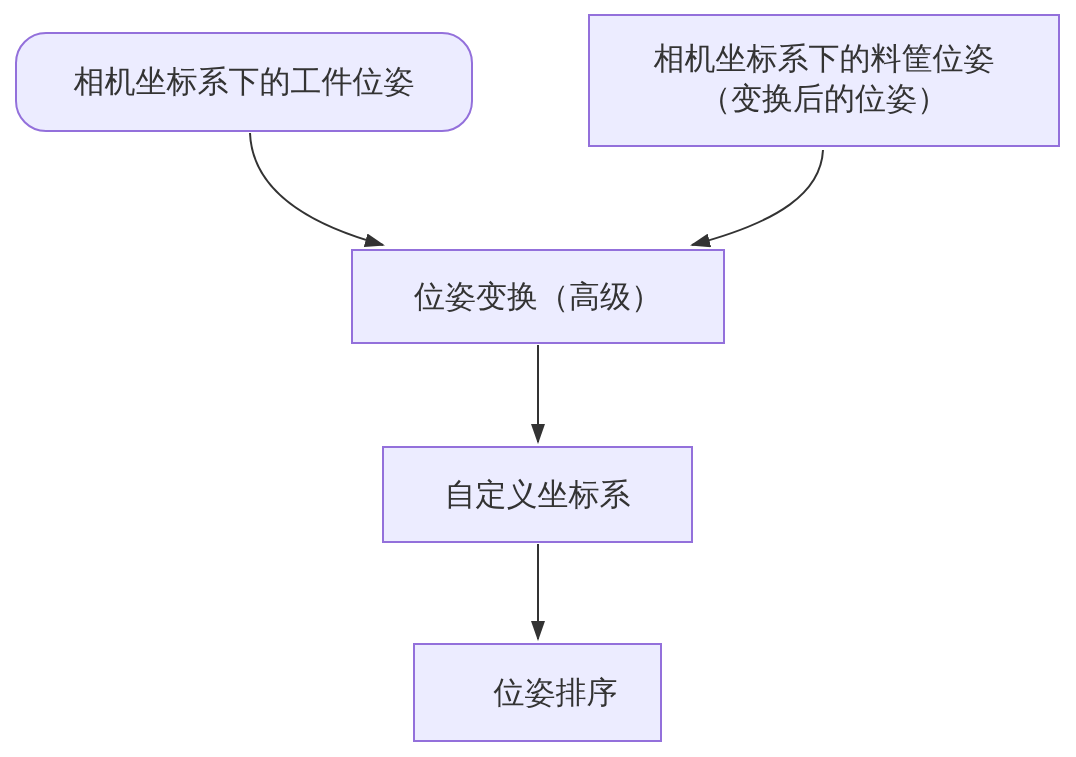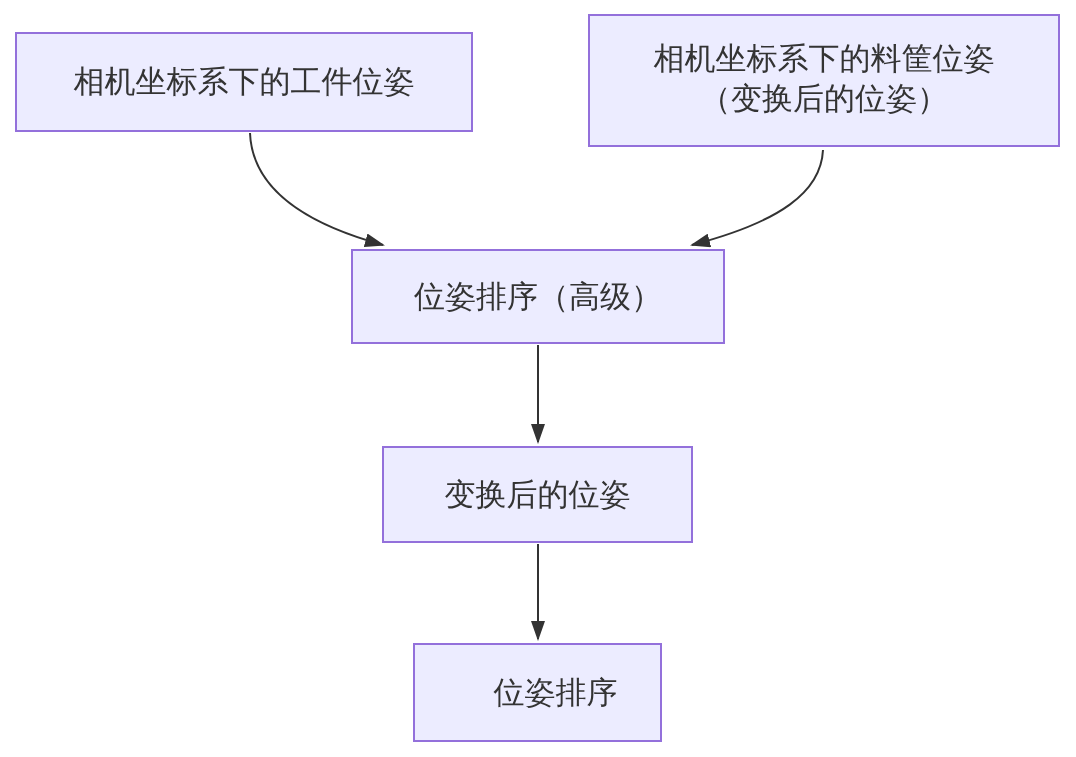--- a/index.html
+++ b/index.html
@@ -38,21 +38,21 @@
     text-align: center;
   }
   .node-label {
     color: #333333;
     font-size: 31px;
     line-height: 40px;
     white-space: nowrap;
   }
   .node-label .line { display: block; font-family: Liberation Mono, monospace; }
   
-  #node-A { left: 15px;  top: 32px;  width: 458px; height: 100px; }
+  #node-A { left: 15px;  top: 32px;  width: 458px; height: 100px; border-radius: 31px; }
   #node-B { left: 588px; top: 14px;  width: 472px; height: 133px; }
   #node-C { left: 351px; top: 249px; width: 374px; height: 95px; }
   #node-D { left: 382px; top: 446px; width: 311px; height: 97px; }
   #node-E { left: 413px; top: 643px; width: 249px; height: 99px; padding-left: 36px; }
 </style>
 </head>
 <body>
 
 <div class="canvas">
 
@@ -73,24 +73,24 @@
   </div>
 
   <div class="node" id="node-B">
     <span class="node-label">
       <span class="line">相机坐标系下的料筐位姿</span>
       <span class="line">（变换后的位姿）</span>
     </span>
   </div>
 
   <div class="node" id="node-C">
-    <span class="node-label">位姿排序（高级）</span>
+    <span class="node-label">位姿变换（高级）</span>
   </div>
 
   <div class="node" id="node-D">
-    <span class="node-label">变换后的位姿</span>
+    <span class="node-label">自定义坐标系</span>
   </div>
 
   <div class="node" id="node-E">
     <span class="node-label">位姿排序</span>
   </div>
 
 </div>
 
 </body></html>

